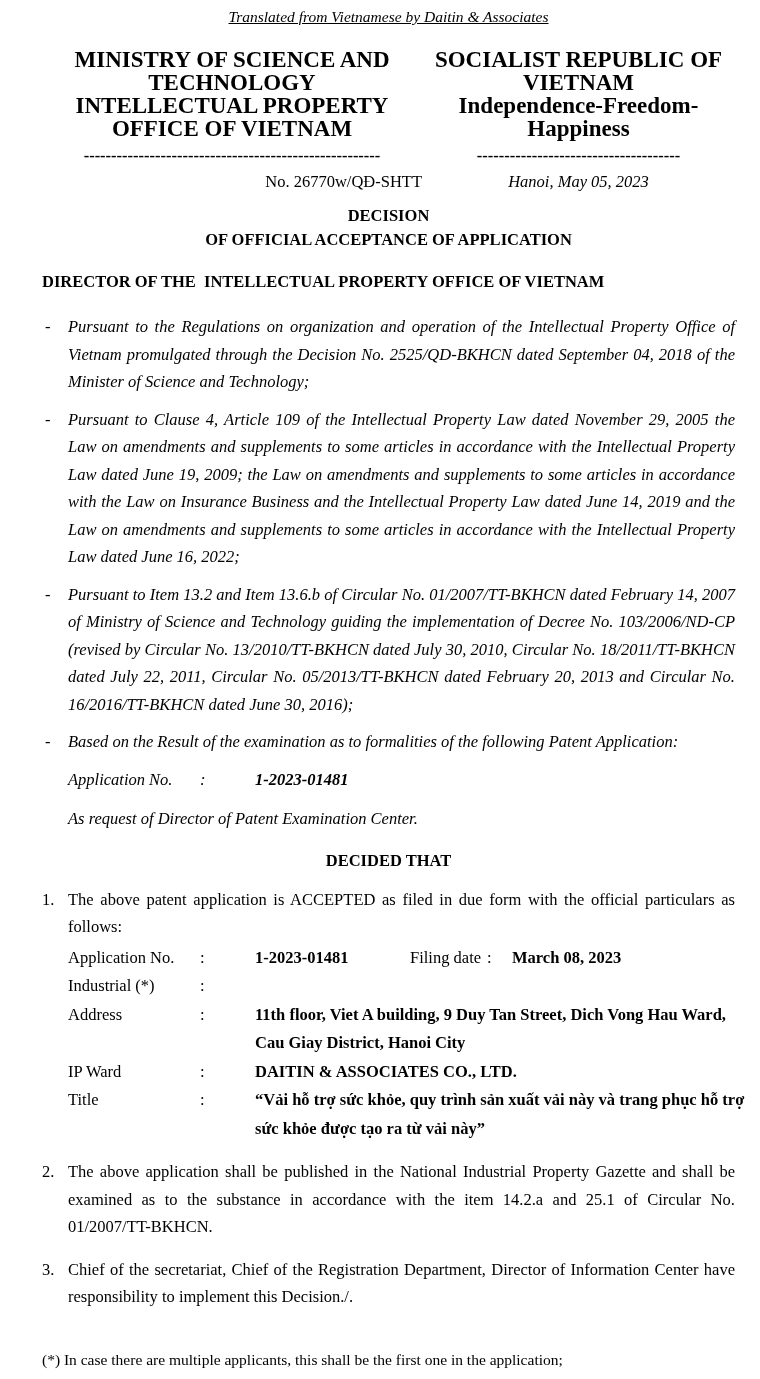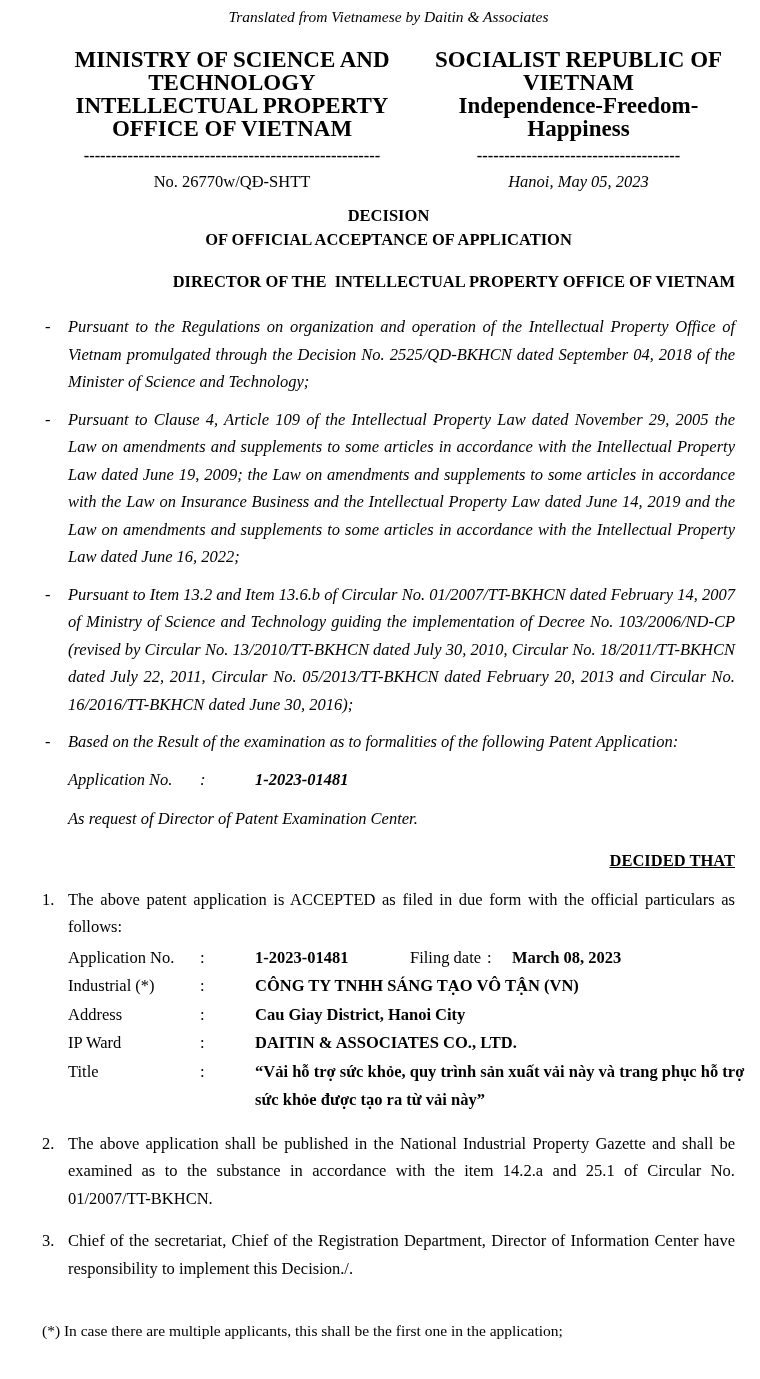--- a/index.html
+++ b/index.html
@@ -5,47 +5,47 @@
   * { margin:0; padding:0; box-sizing:border-box; }
   html,body { background:#ffffff; }
   body {
     width:760px; height:1379px; overflow:hidden;
     font-family:"Liberation Serif", serif;
     color:#000; font-size:16.5px;
   }
   .doc { padding:8px 25px 0 42px; }
 
   .note { text-align:center; font-style:italic; font-size:15.5px; }
-  .note span { }
+  .note span { text-decoration:underline; }
 
   .header-cols { display:flex; margin-top:22px; }
   .hcol-left  { width:380px; text-align:center; }
   .hcol-right { flex:1; text-align:center; }
   .hline { font-weight:bold; font-size:23px; line-height:23px; }
   .sep { display:block; font-weight:bold; letter-spacing:0; line-height:20px; margin-top:6px; white-space:nowrap; overflow:hidden; }
-  .doc-number { margin-top:5px; font-size:16.5px; line-height:22px; }
+  .doc-number { margin-top:5px; font-size:16.5px; line-height:22px;text-align:right; }
   .place-date { margin-top:5px; font-style:italic; font-size:16.5px; line-height:22px; }
 
   .title-block { margin-top:11px; text-align:center; font-weight:bold; font-size:16.5px; line-height:24px; }
-  .issuer { margin-top:20px; text-align:right; font-weight:bold; font-size:16.5px; white-space:pre-wrap; }
+  .issuer { margin-top:20px; text-align:left; font-weight:bold; font-size:16.5px; white-space:pre-wrap; }
 
   .bullets { list-style:none; margin-top:21px; }
   .bullets li {
     position:relative; padding-left:26px; margin-bottom:10px;
     font-style:italic; text-align:justify; line-height:27.5px;
   }
   .bullets li .dash { position:absolute; left:3px; top:0; }
 
   .app-row { display:flex; margin-left:26px; font-style:italic; line-height:28px; margin-top:1px; }
   .app-row .alabel { width:132px; }
   .app-row .acolon { width:55px; }
   .app-row .avalue { font-weight:bold; }
   .request-line { margin-left:26px; font-style:italic; line-height:28px; margin-top:11px; }
 
-  .decided { text-align:right; font-weight:bold; margin-top:18px;text-decoration:underline; }
+  .decided { text-align:center; font-weight:bold; margin-top:18px; }
 
   .item { position:relative; padding-left:26px; text-align:justify; line-height:27.5px; margin-top:15px; }
   .item .inum { position:absolute; left:0; top:0; }
 
   .particulars { margin-left:26px; margin-top:3px; }
   .prow { display:flex; line-height:28.5px; }
   .plabel { width:132px; flex:none; }
   .pcolon { width:55px; flex:none; }
   .pvalue { flex:1; font-weight:bold; }
   .prow-app .pvalue { display:flex; font-weight:normal; }
@@ -129,26 +129,26 @@
       <span class="pvalue">
         <span class="pv-main">1-2023-01481</span>
         <span class="pv-flabel">Filing date</span>
         <span class="pv-fcolon">:</span>
         <span class="pv-fvalue">March 08, 2023</span>
       </span>
     </div>
     <div class="prow">
       <span class="plabel">Industrial (*)</span>
       <span class="pcolon">:</span>
-      <span class="pvalue">CÔNG TY TNHH SÁNG TẠO VÔ TẬN (VN)</span>
     </div>
     <div class="prow">
       <span class="plabel">Address</span>
       <span class="pcolon">:</span>
       <span class="pvalue">
+        <span style="display:block;">11th floor, Viet A building, 9 Duy Tan Street, Dich Vong Hau Ward,</span>
         <span style="display:block;">Cau Giay District, Hanoi City</span>
       </span>
     </div>
     <div class="prow">
       <span class="plabel">IP Ward</span>
       <span class="pcolon">:</span>
       <span class="pvalue">DAITIN &amp; ASSOCIATES CO., LTD.</span>
     </div>
     <div class="prow prow-title">
       <span class="plabel">Title</span>

